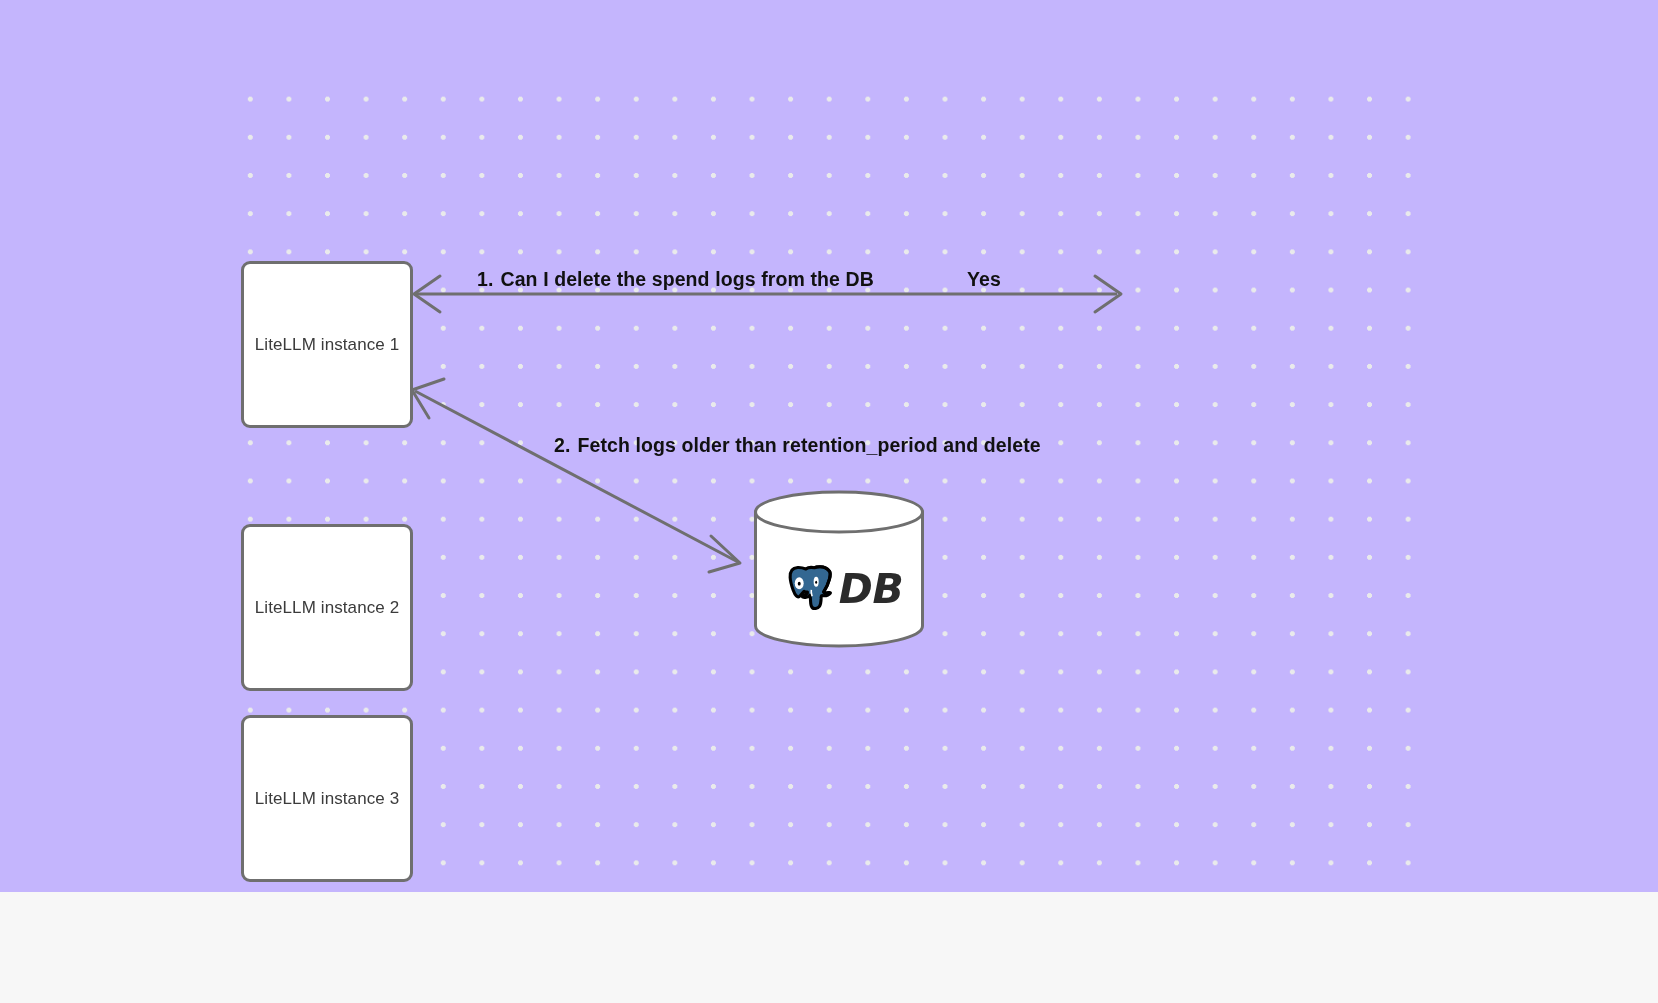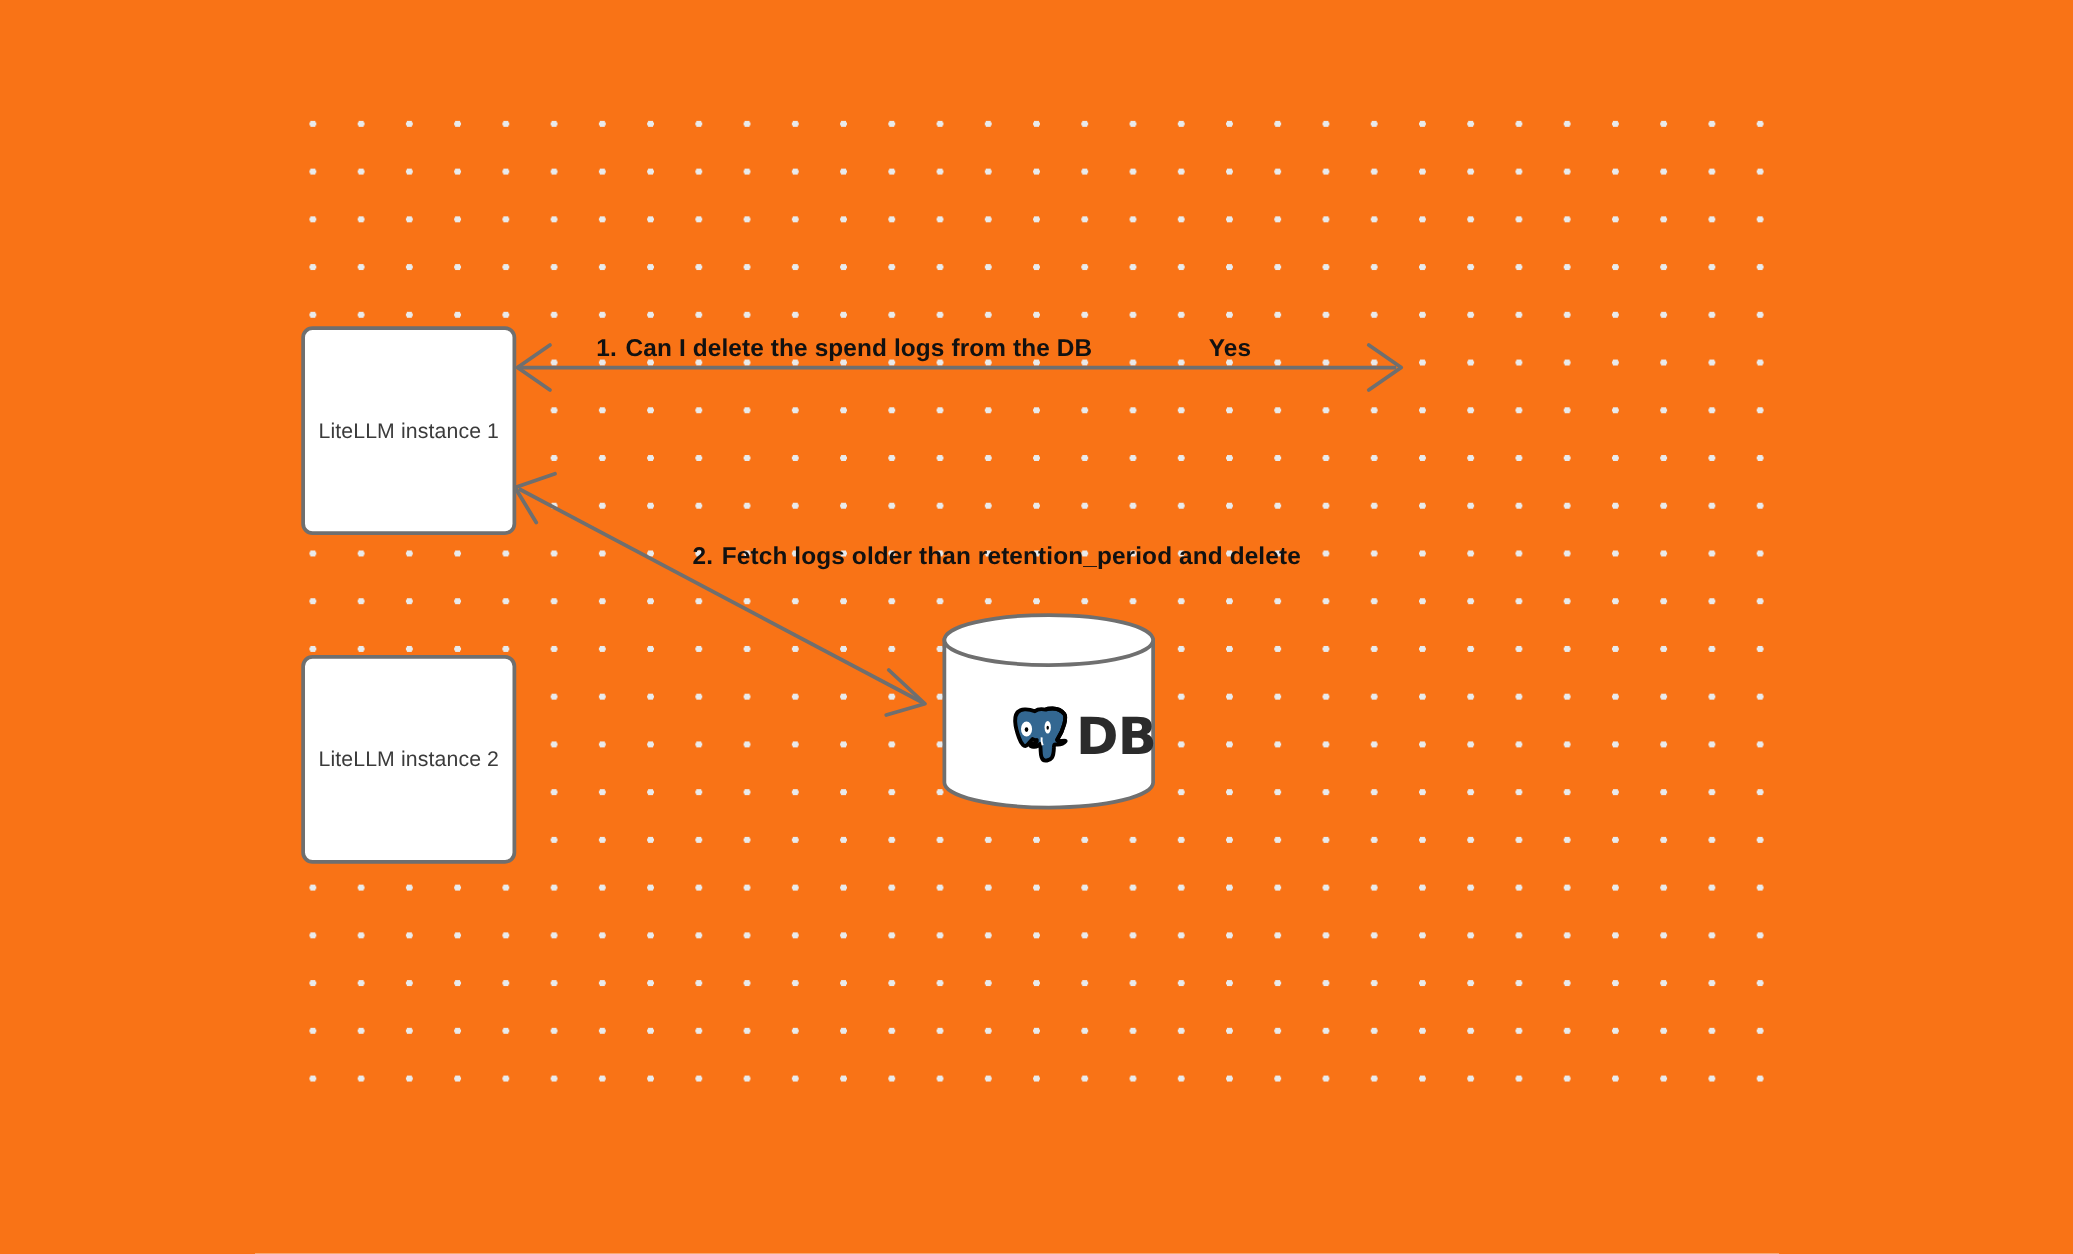--- a/index.html
+++ b/index.html
@@ -3,22 +3,22 @@
 <meta charset="utf-8">
 <style>
   html, body {
     margin: 0;
     padding: 0;
     background: #f7f7f7;
   }
   #canvas {
     position: relative;
     width: 1658px;
-    height: 1003px;
-    background-color: #f97316;
+    height: 892px;
+    background-color: #c4b5fd;
     overflow: hidden;
     font-family: "Liberation Sans", sans-serif;
   }
   
   #dotgrid {
     position: absolute;
     left: 226px;
     top: 75px;
     width: 1194px;
     height: 818px;
@@ -87,23 +87,24 @@
     height: 158px;
   }
   .db-content {
     position: absolute;
     left: 0;
     top: 0;
     width: 172px;
     height: 158px;
     display: flex;
     align-items: center;
-    justify-content: flex-end;
+    justify-content: center;
     gap: 2px;
     transform: translateY(20px);
+    font-style: italic;
   }
   .db-text {
     font-family: "DejaVu Sans", sans-serif;
     font-size: 41px;
     font-weight: 600;
     color: #2b2b2b;
     letter-spacing: -0.5px;
     line-height: 1;
   }
 
@@ -164,20 +165,23 @@
   </div>
 
   <div class="node instance-box" id="node-litellm-1">
     <span class="instance-label">LiteLLM instance 1</span>
   </div>
 
   <div class="node instance-box" id="node-litellm-2">
     <span class="instance-label">LiteLLM instance 2</span>
   </div>
 
+  <div class="node instance-box" id="node-litellm-3">
+    <span class="instance-label">LiteLLM instance 3</span>
+  </div>
 
 
   <div id="node-db">
     <svg width="172" height="158" viewBox="0 0 172 158">
       <path d="M2.5 22 L2.5 136 A 83.5 20 0 0 0 169.5 136 L169.5 22 Z" fill="#ffffff" stroke="#6f6f6f" stroke-width="3"></path>
       <ellipse cx="86" cy="22" rx="83.5" ry="20" fill="#ffffff" stroke="#6f6f6f" stroke-width="3"></ellipse>
     </svg>
     <div class="db-content">
       <svg width="62" height="62" viewBox="0 0 64 64">
         <g stroke="#000000" stroke-width="3.2" stroke-linejoin="round" fill="#336791">

